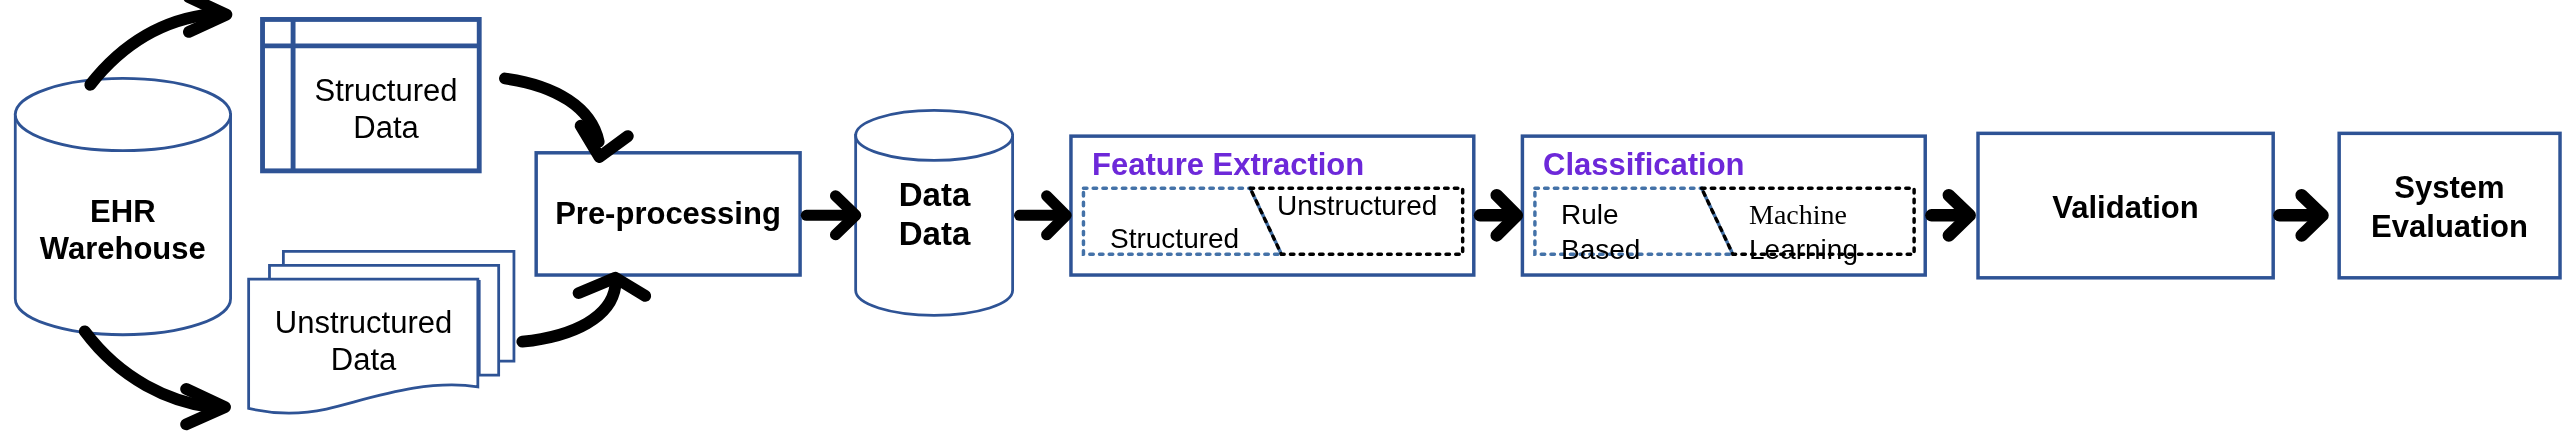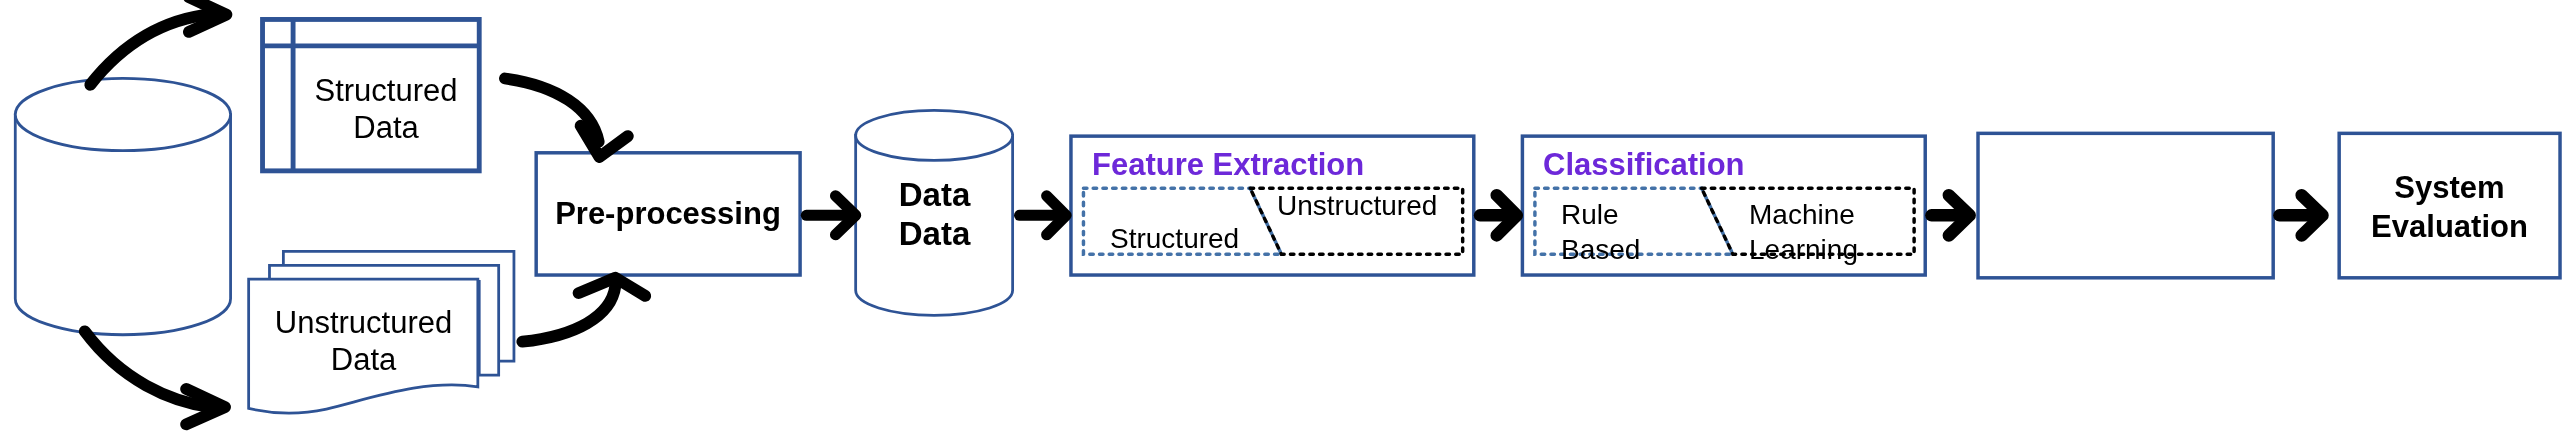--- a/index.html
+++ b/index.html
@@ -171,20 +171,24 @@
       <path d="M 2806,281 L 2836,310 L 2806,339" fill="none" stroke="#000000" stroke-width="18" stroke-linecap="round" stroke-linejoin="round"></path>
     </g>
 
     <g>
       <line x1="3282" y1="310" x2="3330" y2="310" stroke="#000000" stroke-width="18" stroke-linecap="round"></line>
       <path d="M 3314,281 L 3344,310 L 3314,339" fill="none" stroke="#000000" stroke-width="18" stroke-linecap="round" stroke-linejoin="round"></path>
     </g>
 
   </svg>
 
+  <div class="node-label" style="left:15.3px; top:186px; width:215px; height:90px;">
+    <span class="bold t-44">EHR</span>
+    <span class="bold t-44">Warehouse</span>
+  </div>
 
   <div class="node-label" style="left:293px; top:49px; width:186px; height:122px;">
     <span class="reg t-44">Structured</span>
     <span class="reg t-44">Data</span>
   </div>
 
   <div class="node-label" style="left:249px; top:300px; width:229px; height:83px;">
     <span class="reg t-44">Unstructured</span>
     <span class="reg t-44">Data</span>
   </div>
@@ -198,24 +202,25 @@
     <span class="bold t-48">Data</span>
   </div>
 
   <div class="hdr-label" style="left:1092px; top:147px;">Feature Extraction</div>
   <div class="sub-label" style="left:1110px; top:222px;">Structured</div>
   <div class="sub-label" style="left:1277px; top:189px;">Unstructured</div>
 
   <div class="hdr-label" style="left:1543px; top:147px;">Classification</div>
   <div class="sub-label" style="left:1561px; top:198px;">Rule</div>
   <div class="sub-label" style="left:1561px; top:233px;">Based</div>
-  <div class="sub-label" style="left:1749px; top:198px;">Machine</div>
+  <div class="sub-label" style="left:1749px; top:198px;font-family:Liberation Serif, serif;">Machine</div>
   <div class="sub-label" style="left:1749px; top:233px;">Learning</div>
 
   <div class="node-label" style="left:1978px; top:170px; width:295px; height:76px;">
+    <span class="bold t-44">Validation</span>
   </div>
 
   <div class="node-label" style="left:2339px; top:170px; width:221px; height:76px;justify-content:space-between;">
     <span class="bold t-44">System</span>
     <span class="bold t-44">Evaluation</span>
   </div>
 
   <div class="hit" style="left:15.3px;  top:78px; width:215px; height:257px;"></div>
   <div class="hit" style="left:263px; top:19.4px;  width:217px; height:151px;"></div>
   <div class="hit" style="left:249px; top:251px; width:265px; height:164px;"></div>

